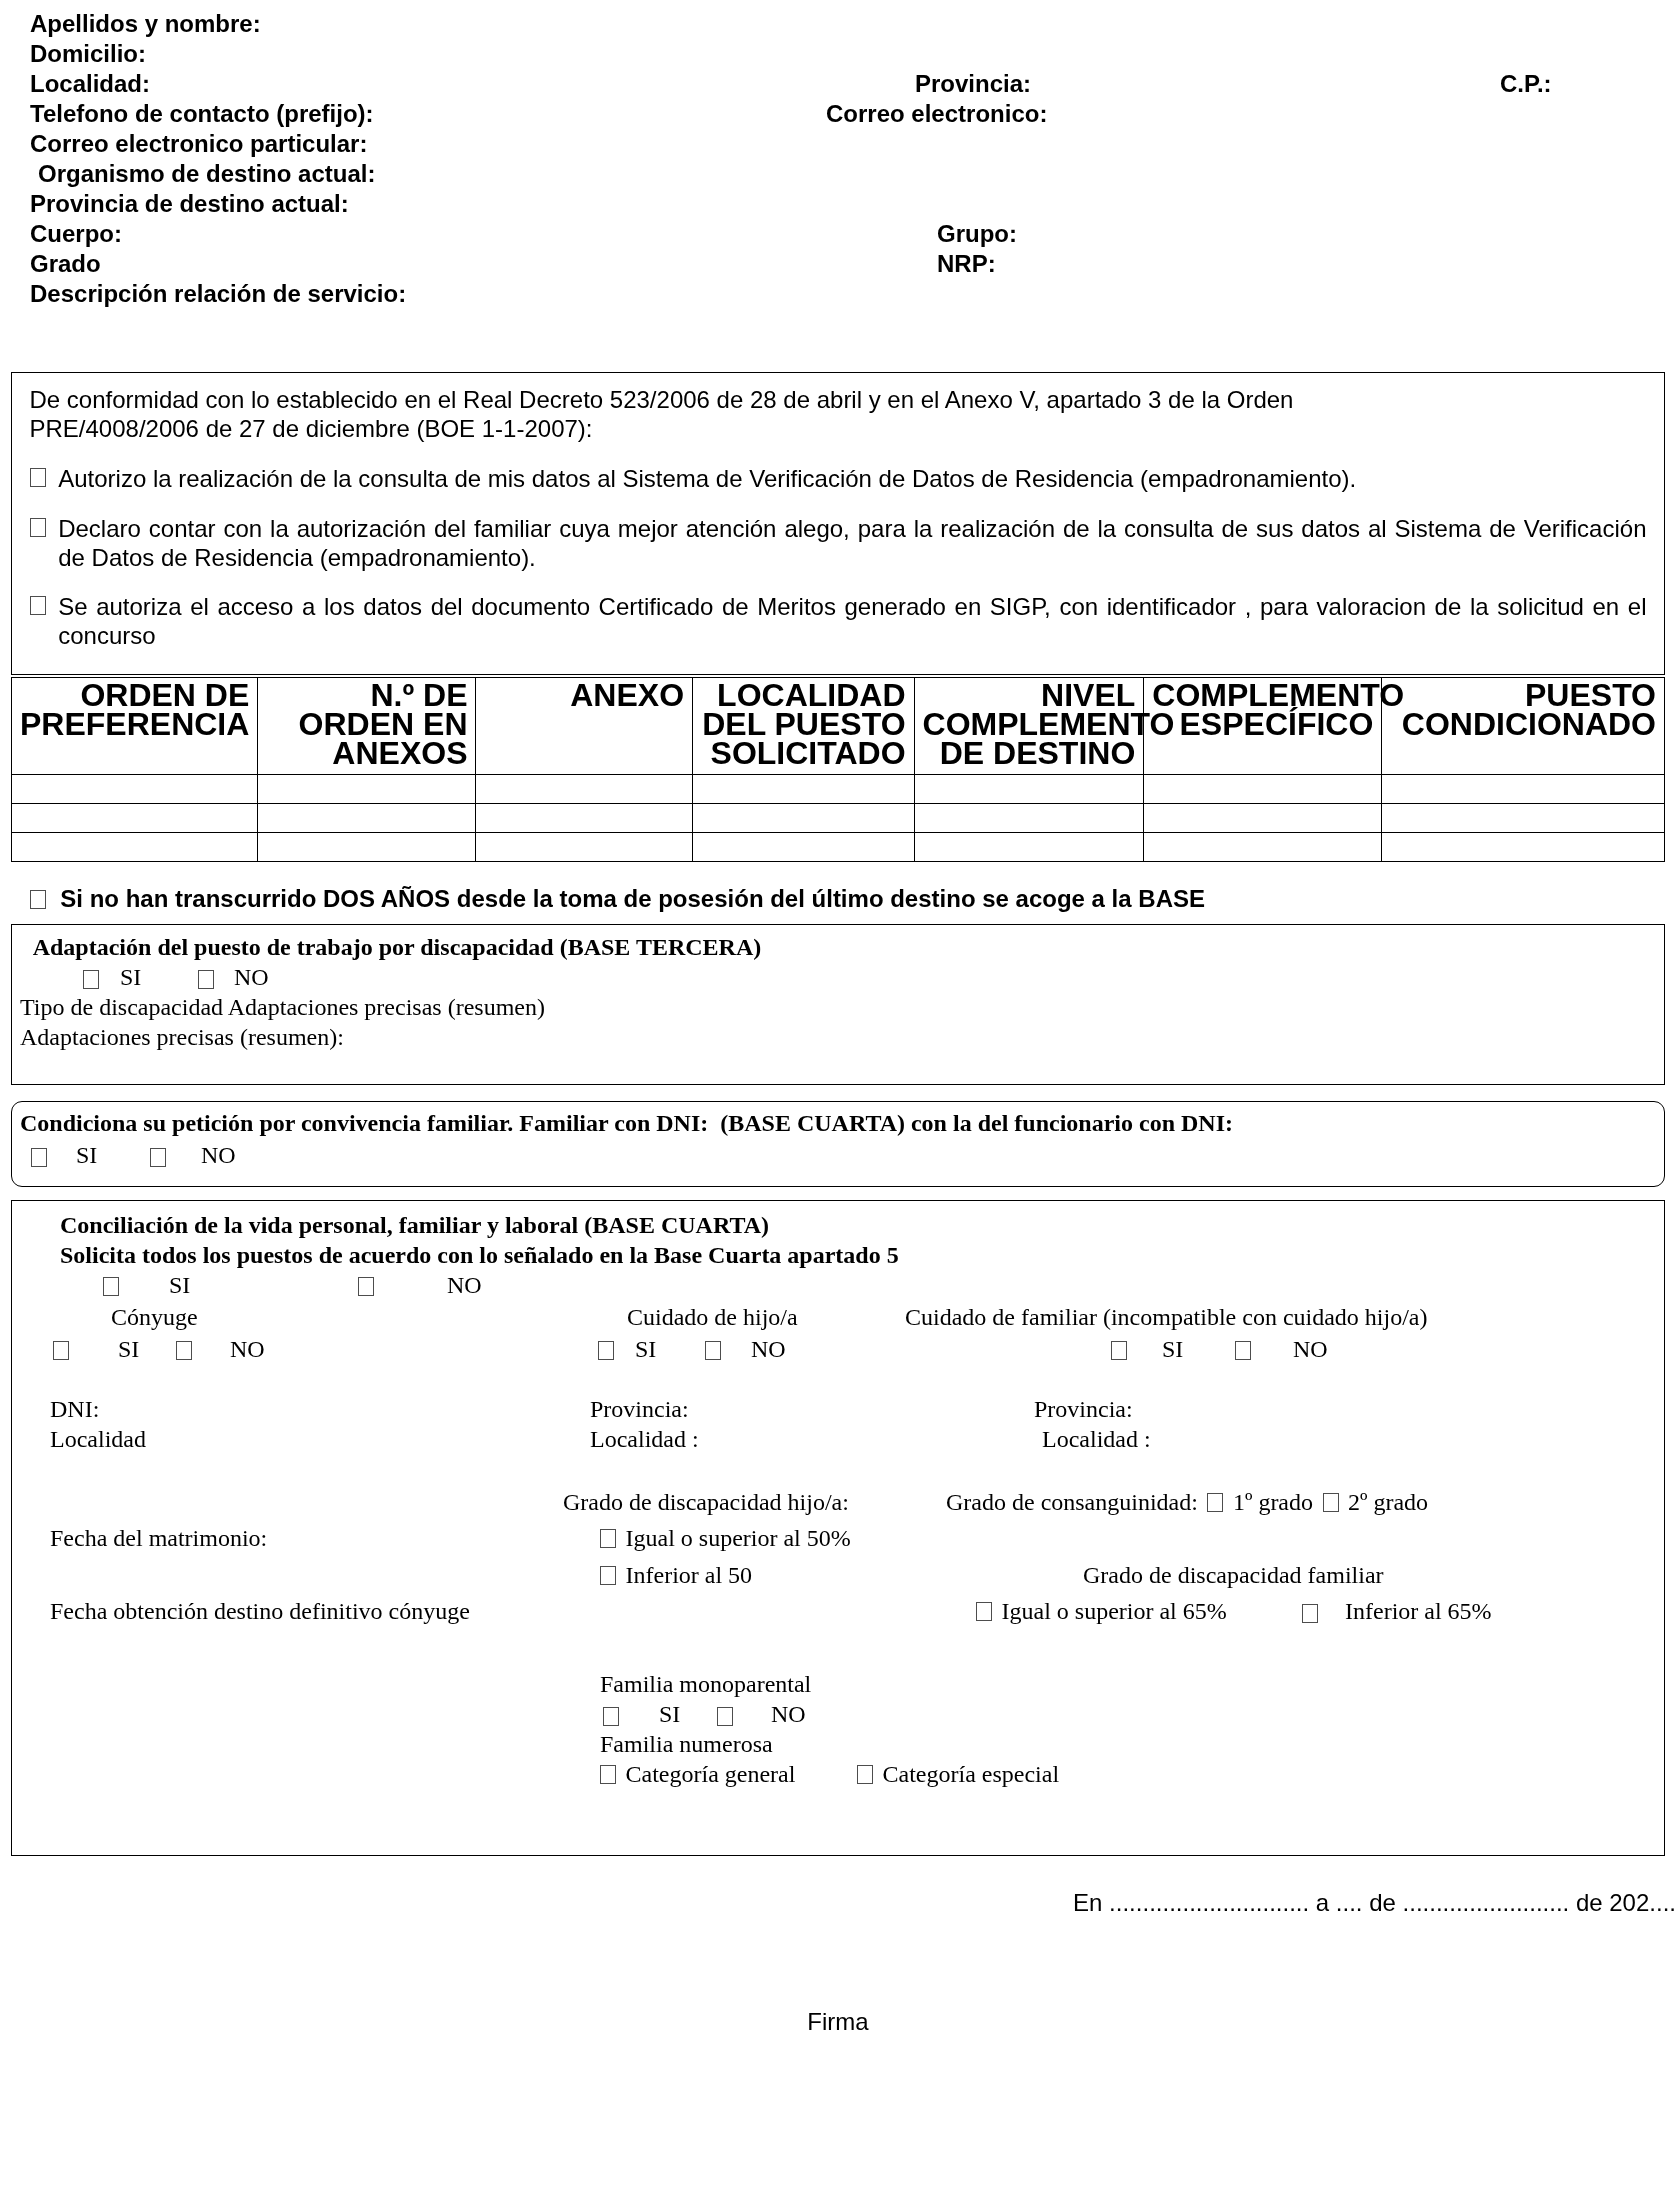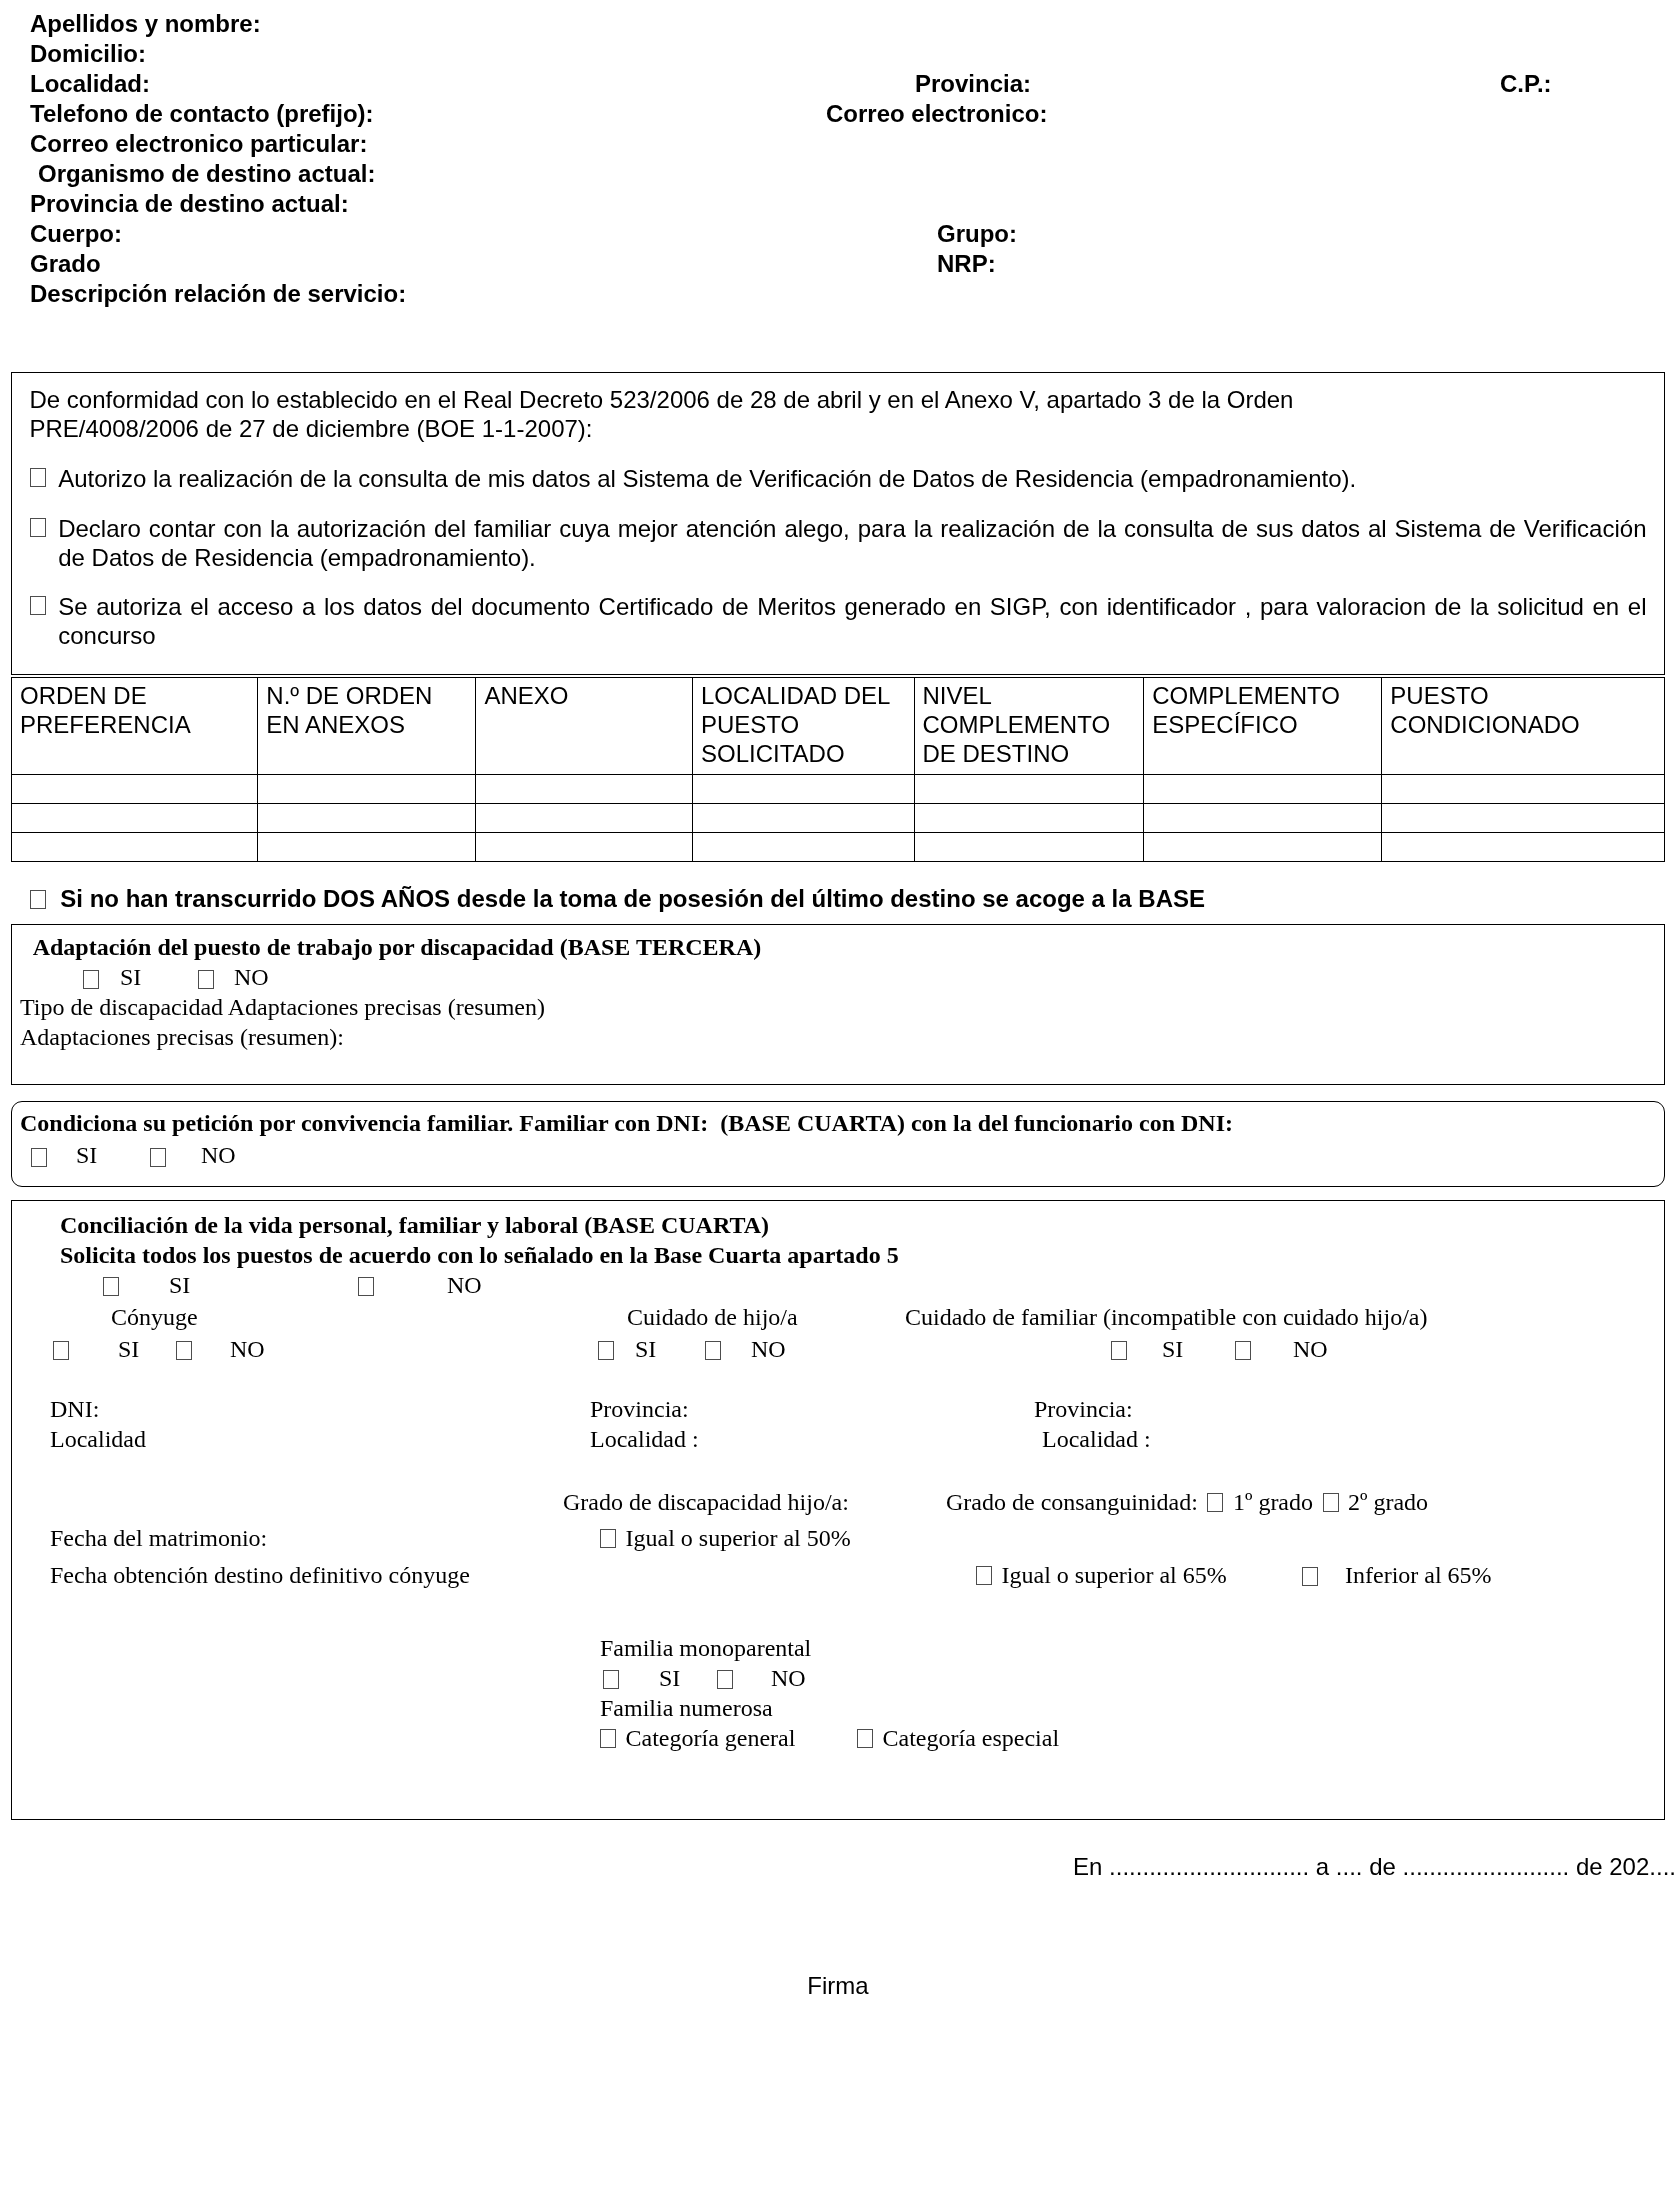--- a/index.html
+++ b/index.html
@@ -30,22 +30,22 @@
   
   .consent { margin-top:62px; padding:12.7px 17.5px 24px 17.5px; }
   .consent-intro { max-width:1422px; line-height:29px; }
   .consent-item { display:flex; gap:12.7px; margin-top:20.7px; }
   .consent-item .cb { margin-top:4px; }
   .consent-text { flex:1 1 auto; text-align:justify; line-height:29px; }
   
   .ptable { width:1654px; margin:1.6px 11px 0 11px; border-collapse:collapse; table-layout:fixed; }
   .ptable th, .ptable td { border:1.6px solid #000; }
   .ptable th {
-    font-weight:normal; text-align:left; vertical-align:top;
-    padding:3.2px 8px 6.4px 8px; height:86px; line-height:29px; font-size:24px;
+    font-weight:bold; text-align:right; vertical-align:top;
+    padding:3.2px 8px 6.4px 8px; height:86px; line-height:29px; font-size:32px;
   }
   .ptable td { height:29px; }
   
   .dosanos { margin:22px 11px 0 30px; display:flex; gap:14.3px; align-items:center; font-weight:bold; height:30px; }
   
   .arow, .crow { position:relative; height:30px;font-family:Liberation Serif, serif; }
   .adaptacion { margin-top:9.5px; padding:9.5px 0 30px 0; }
   .condiciona { margin-top:16px; padding:8px 0 12.7px 0;border-radius:11px; }
   .condiciona .arow:last-child { height:33px; }
   .conciliacion { margin-top:12.7px; padding:11px 0 64px 0; }
@@ -258,20 +258,27 @@
       </span>
     </div>
     <div class="crow" style="margin-top:6.4px">
       <span class="abs" style="left:38px">Fecha del matrimonio:</span>
       <span class="abs cbg" style="left:588px">
         <span class="cb"></span>
         <span>Igual o superior al 50%</span>
       </span>
     </div>
     <div class="crow" style="margin-top:6.4px">
+      <span class="abs cbg" style="left:588px">
+        <span class="cb"></span>
+        <span>Inferior al 50</span>
+      </span>
+      <span class="abs" style="left:1071px">Grado de discapacidad familiar</span>
+    </div>
+    <div class="crow" style="margin-top:6.4px">
       <span class="abs" style="left:38px">Fecha obtención destino definitivo cónyuge</span>
       <span class="abs cbg" style="left:964px">
         <span class="cb"></span>
         <span>Igual o superior al 65%</span>
       </span>
       <span class="cb abs" style="left:1290px;top:5.6px"></span>
       <span class="abs" style="left:1333px">Inferior al 65%</span>
     </div>
 
     <div class="crow" style="margin-top:43px">

